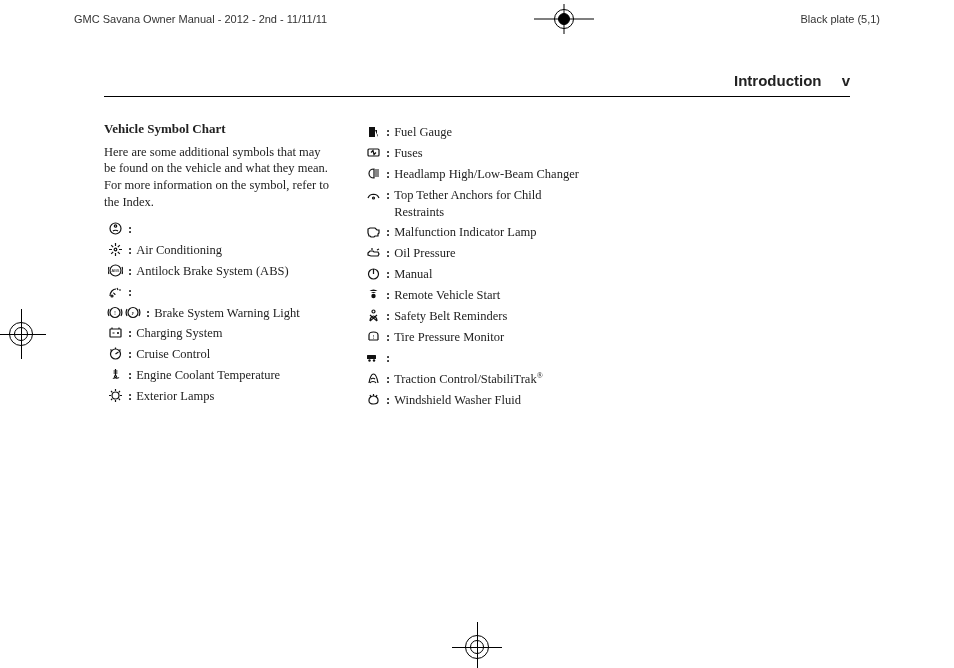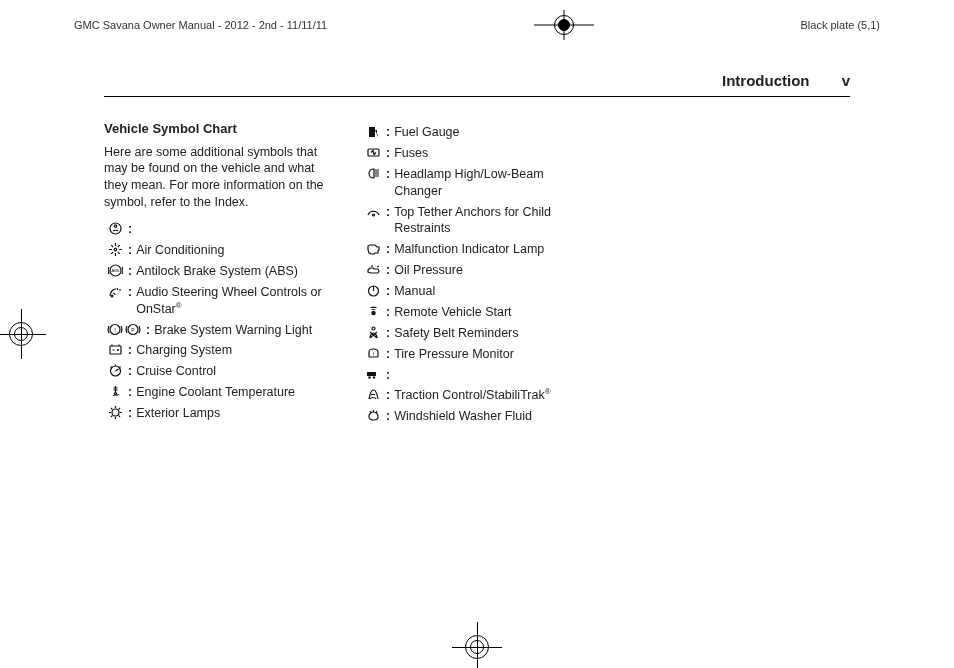--- a/index.html
+++ b/index.html
@@ -7,21 +7,21 @@
     padding: 0;
     width: 954px;
     height: 668px;
     background: #fff;
     font-family: Arial, Helvetica, sans-serif;
     color: #222;
     position: relative;
   }
   .print-header {
     position: absolute;
-    top: 14px;
+    top: 8px;
     left: 74px;
     right: 74px;
     display: flex;
     align-items: center;
     font-size: 11px;
     color: #333;
     gap: 36px;
   }
   .print-header .left  { flex: 0 0 auto; }
   .print-header .spacer{ flex: 1 1 auto; }
@@ -76,33 +76,34 @@
     top: 96px;
     border-top: 1.2px solid #000;
   }
   .running-head {
     position: absolute;
     right: 104px;
     top: 72px;
     font-size: 15px;
     font-weight: 700;
   }
-  .running-head .section { margin-right: 28px; text-align: center; }
+  .running-head .section { margin-right: 16px; text-align: center; }
   .running-head .pageno  { }
 
   .body-area {
     position: absolute;
     left: 104px;
     right: 104px;
     top: 120px;
     bottom: 40px;
   }
   .cols {
     display: flex;
     gap: 28px;
+    font-family: Liberation Serif, serif;
   }
   .col {
     width: 240px;
     font-size: 12.5px;
     line-height: 1.35;
   }
   .col.third { width: 240px; }
 
   .h2 {
     font-weight: 700;
@@ -217,21 +218,20 @@
             <span class="colon">:</span>
             <span class="label">Antilock Brake System (ABS)</span>
           </div>
           <div class="entry">
             <span class="glyph">
               <svg viewBox="0 0 15 15">
                 <use href="#i-audio-wheel"></use>
               </svg>
             </span>
             <span class="colon">:</span>
-            <span class="label">Audio Steering Wheel Controls or OnStar<sup class="reg">®</sup></span>
           </div>
           <div class="entry">
             <span class="glyph wide">
               <svg viewBox="0 0 34 15">
                 <use href="#i-brake-warning"></use>
               </svg>
             </span>
             <span class="colon">:</span>
             <span class="label">Brake System Warning Light</span>
           </div>

